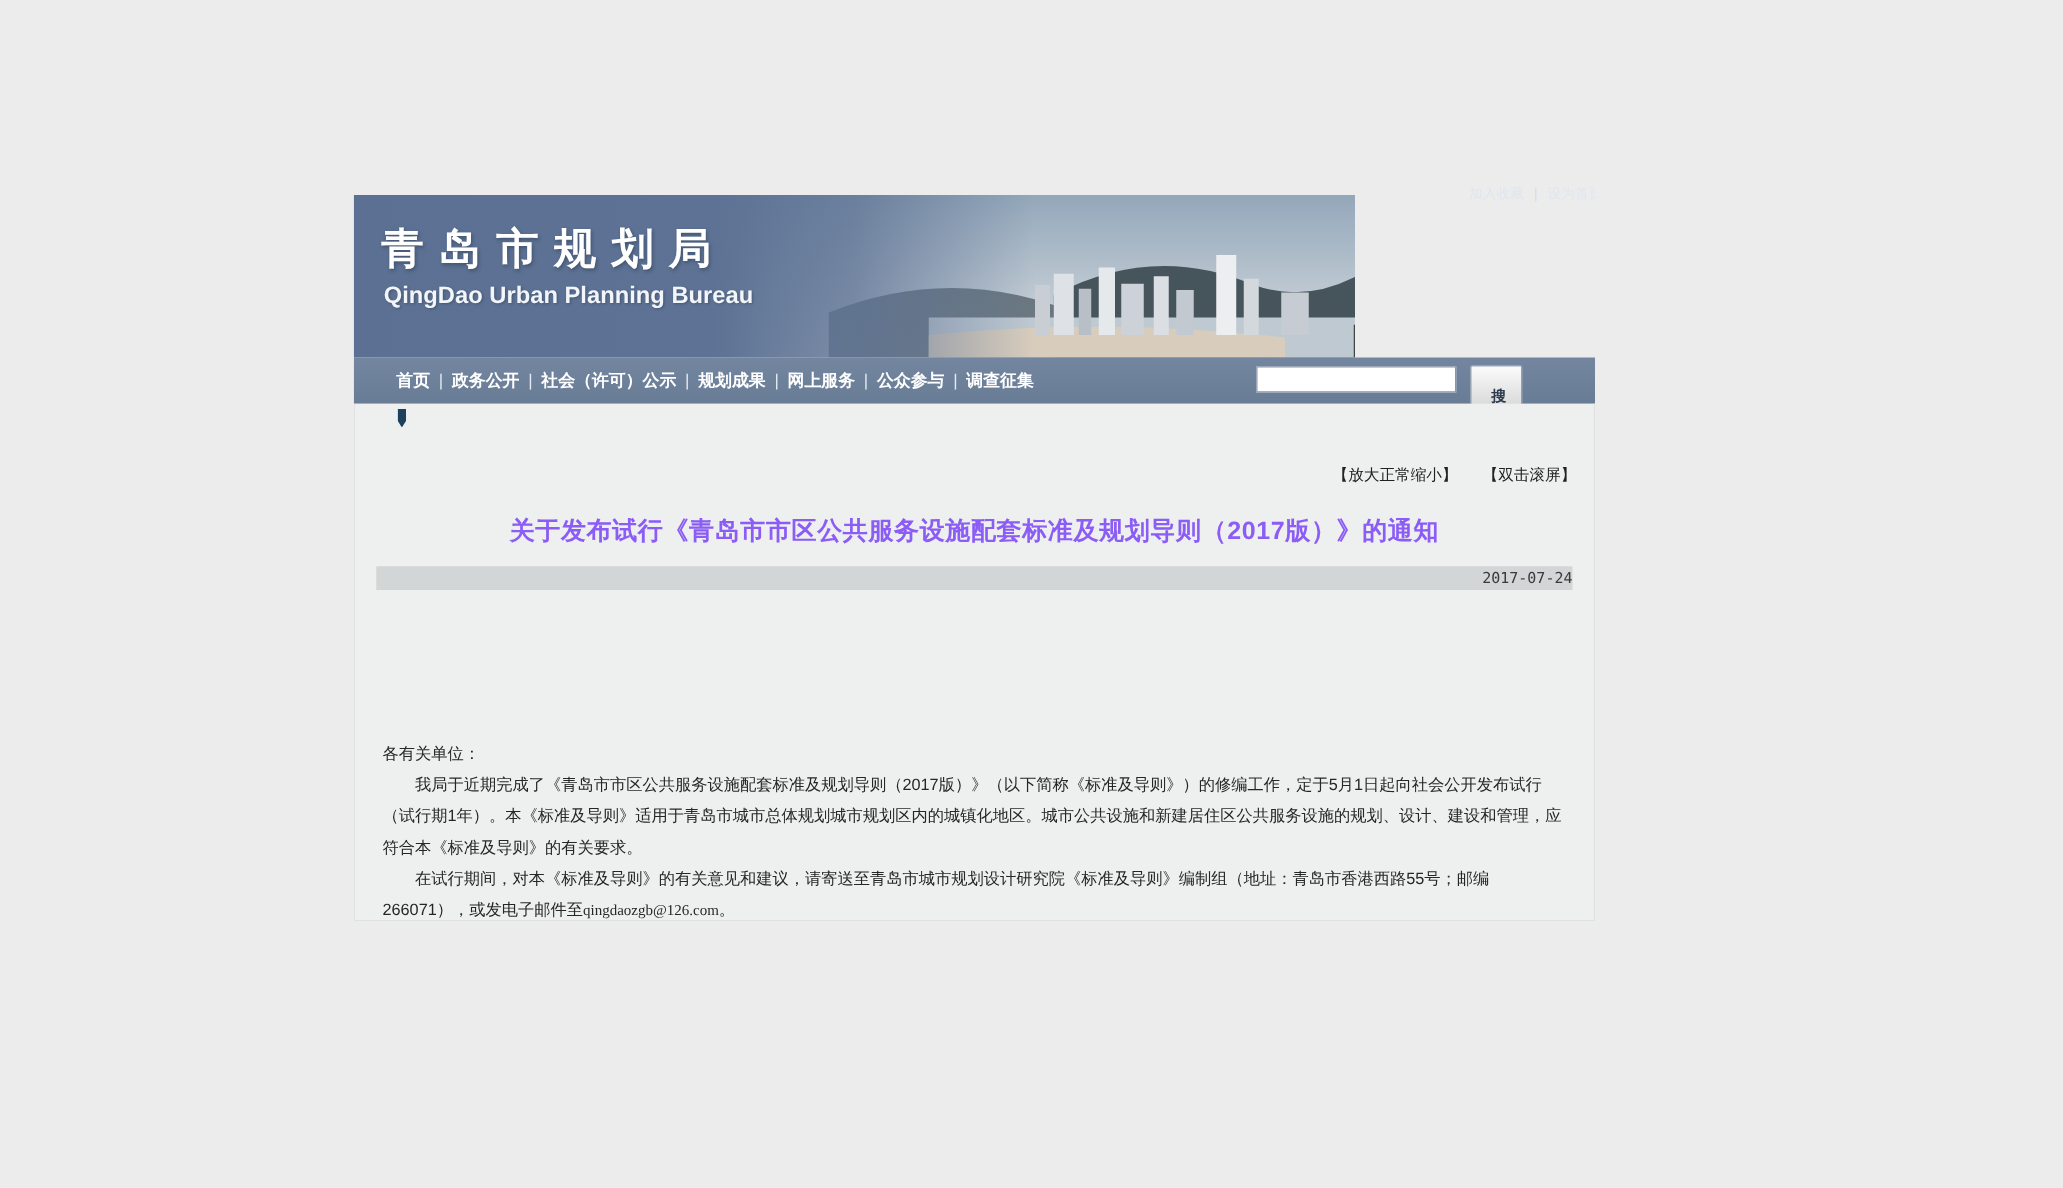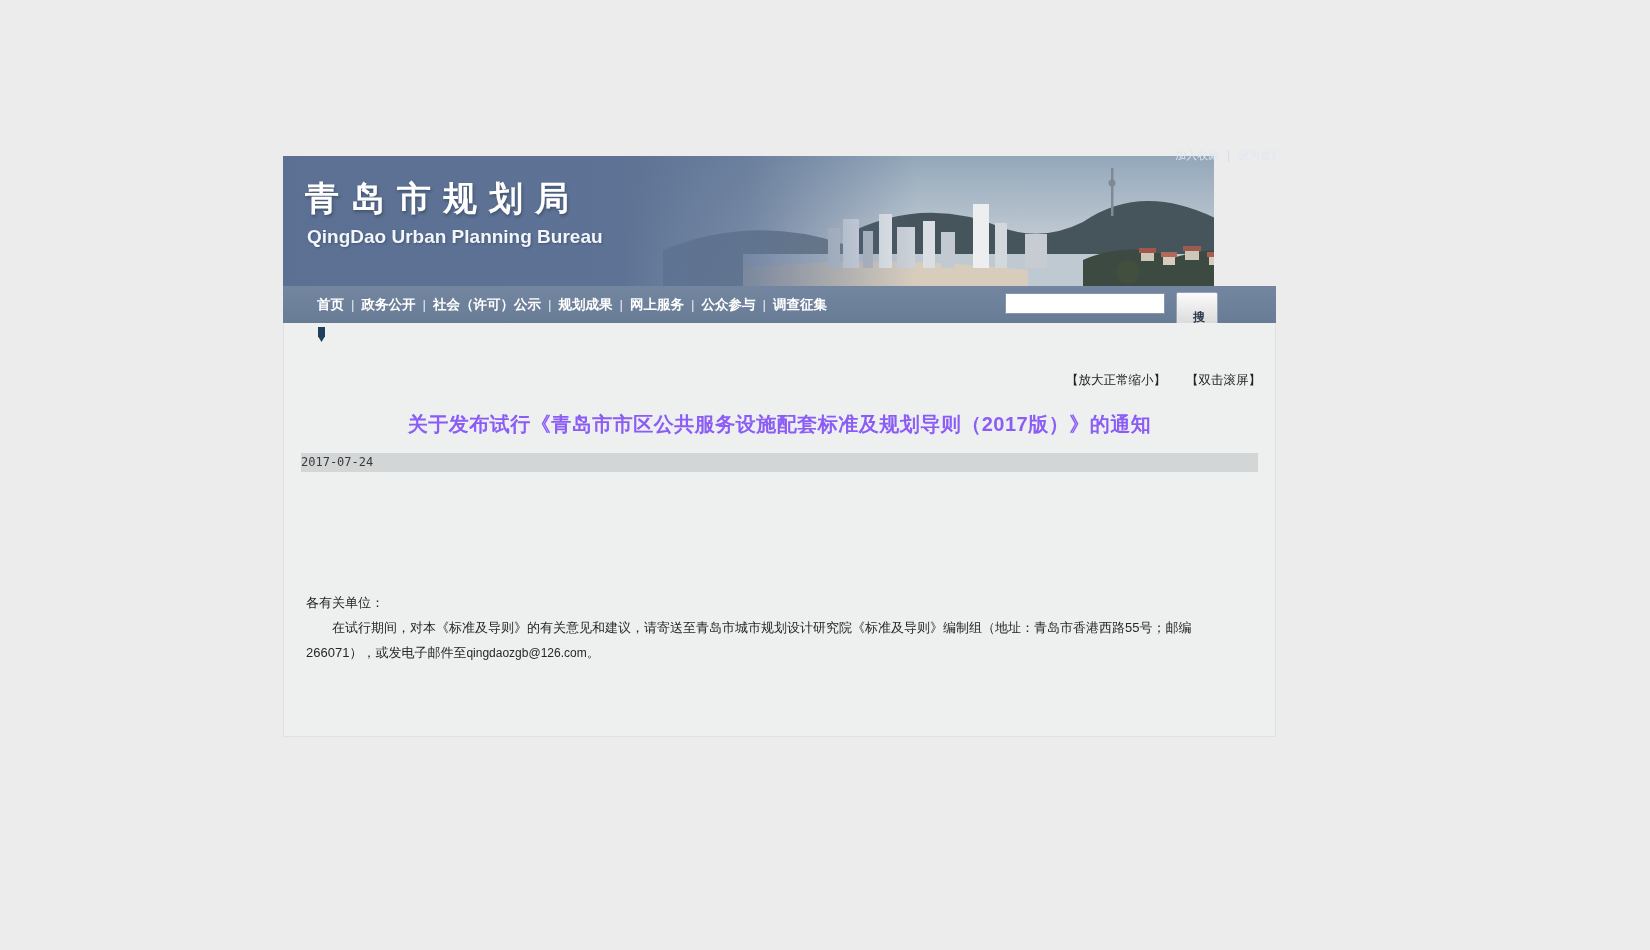--- a/index.html
+++ b/index.html
@@ -20,21 +20,21 @@
     position: absolute; top: 0px; right: -6px; z-index: 6;
     font-size: 11px; color: #dfe6ef; white-space: nowrap;
     height: 14px; line-height: 14px;
   }
   .favbar span { cursor: pointer; text-align: center; }
   .favbar .sep { margin: 0 4px; color: #ccd6e2; }
 
   
   .banner {
     position: absolute; top: 8px; left: 0;
-    width: 931px; height: 130px; overflow: hidden;
+    width: 801px; height: 130px; overflow: hidden;
     background: #6d819c;
   }
   .banner svg { position: absolute; left: 0; top: 0; width: 993px; height: 130px; }
   .banner .overlay {
     position: absolute; inset: 0;
     background: linear-gradient(90deg,
       #5b7092 0%, #5d7294 36%,
       rgba(93,114,148,0.75) 50%,
       rgba(93,114,148,0.0) 68%);
   }
@@ -98,31 +98,31 @@
   .viewbar .ctl { cursor: pointer; margin: 0 0; font-family: Liberation Serif, serif; }
   .viewbar .grp2 { margin-left: 20px; cursor: pointer; text-align: right; }
   .art-title {
     position: absolute; top: 88px; left: 0; width: 100%;
     text-align: center; font-size: 20px; font-weight: bold;
     color: #8b5cf6; letter-spacing: 0.5px;
   }
   .datebar {
     position: absolute; top: 130px; left: 17px; right: 17px;
     height: 19px; background: #d3d6d6;
-    text-align: left; line-height: 19px;
+    text-align: right; line-height: 19px;
     font-size: 12px; color: #3a3a3a;
     font-family: "DejaVu Sans Mono", monospace;
   }
   .body-text {
     position: absolute; top: 240px; left: 22px; right: 22px;
     font-size: 13px; line-height: 25px; color: #262626; margin-top: 27px;
   }
   .body-text p { margin: 0; }
   .para { text-indent: 2em; }
-  .mono { font-family: Liberation Sans, sans-serif; font-size: 12px; }
+  .mono { font-family: Liberation Serif, serif; font-size: 12px; }
   .attachment { font-weight: bold; color: #141414; cursor: pointer; }
 </style>
 </head>
 <body>
 
 <div class="page">
 
   <div class="favbar">
     <span>加入收藏</span><span class="sep">｜</span><span>设为首页</span>
   </div>
@@ -200,17 +200,18 @@
     </div>
 
     <div class="art-title">关于发布试行《青岛市市区公共服务设施配套标准及规划导则（2017版）》的通知</div>
 
     <div class="datebar">
       <span>2017-07-24</span>
     </div>
 
     <div class="body-text">
       <p>各有关单位：</p>
+      <p class="para">我局于近期完成了《青岛市市区公共服务设施配套标准及规划导则（2017版）》（以下简称《标准及导则》）的修编工作，定于5月1日起向社会公开发布试行（试行期1年）。本《标准及导则》适用于青岛市城市总体规划城市规划区内的城镇化地区。城市公共设施和新建居住区公共服务设施的规划、设计、建设和管理，应符合本《标准及导则》的有关要求。</p>
       <p class="para"><span>在试行期间，对本《标准及导则》的有关意见和建议，请寄送至青岛市城市规划设计研究院《标准及导则》编制组（地址：青岛市香港西路55号；邮编266071），或发电子邮件至</span><span class="mono">qingdaozgb@126.com</span><span>。</span></p>
     </div>
   </div>
 
 </div>
 
 </body></html>

